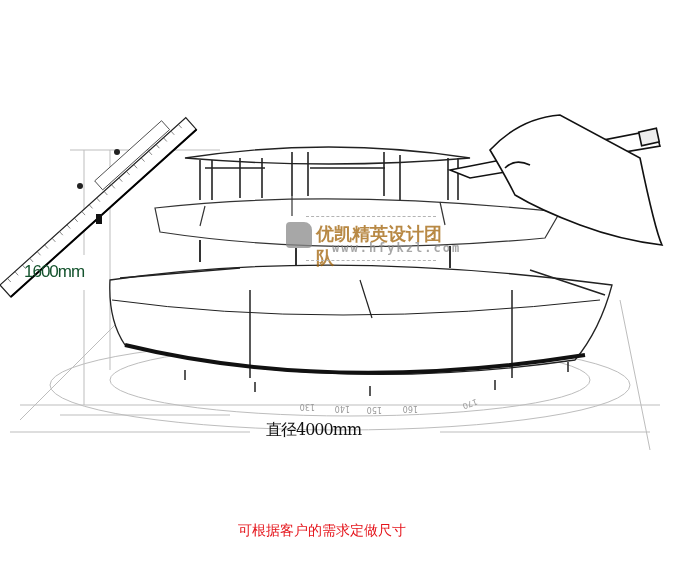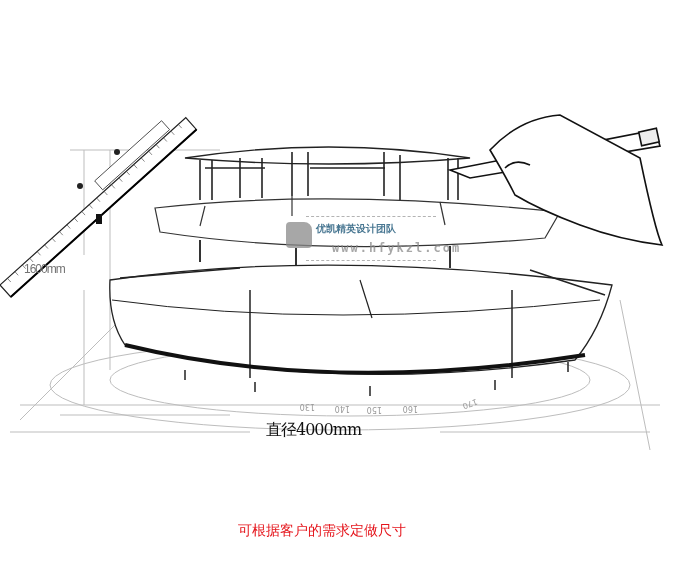--- a/index.html
+++ b/index.html
@@ -1,34 +1,34 @@
 <!DOCTYPE html>
 <html><head>
   <meta charset="utf-8">
   <style>
     html, body { margin: 0; padding: 0; background: #ffffff; }
     body { width: 680px; height: 578px; position: relative; overflow: hidden; font-family: "DejaVu Sans", sans-serif; }
     #canvas { position: absolute; left: 0; top: 0; width: 680px; height: 578px; }
     .label-height {
       position: absolute; left: 24px; top: 262px;
-      font-family: "Liberation Sans", sans-serif; font-size: 12px; letter-spacing: -1px; color: #737373;
+      font-family: "Liberation Sans", sans-serif; font-size: 17px; letter-spacing: -1px; color: #14532d;
     }
     .label-diameter {
       position: absolute; left: 266px; top: 420px;
       font-family: "DejaVu Serif", serif; font-size: 16px; letter-spacing: -1px; color: #111;
     }
     .watermark {
       position: absolute; left: 286px; top: 208px; width: 170px; height: 70px; opacity: 0.75;
     }
     .wm-logo {
       position: absolute; left: 0; top: 14px; width: 26px; height: 26px; background: #8a8a8a;
       border-radius: 4px 8px 4px 4px;
     }
     .wm-title {
-      position: absolute; left: 30px; top: 14px; font-size: 10px; font-weight: bold; color: #0c4a6e;
+      position: absolute; left: 30px; top: 14px; font-size: 18px; font-weight: bold; color: #a16207;
       font-family: "DejaVu Sans", sans-serif; letter-spacing: 0px;
     }
     .wm-url {
       position: absolute; left: 46px; top: 33px; font-size: 12px; font-weight: bold; color: #8a8a8a;
       font-family: "DejaVu Sans Mono", monospace; letter-spacing: 2px;
     }
     .wm-deco-top, .wm-deco-bot {
       position: absolute; left: 20px; width: 130px; height: 1px; border-top: 1px dashed #9a9a9a;
     }
     .wm-deco-top { top: 8px; }

